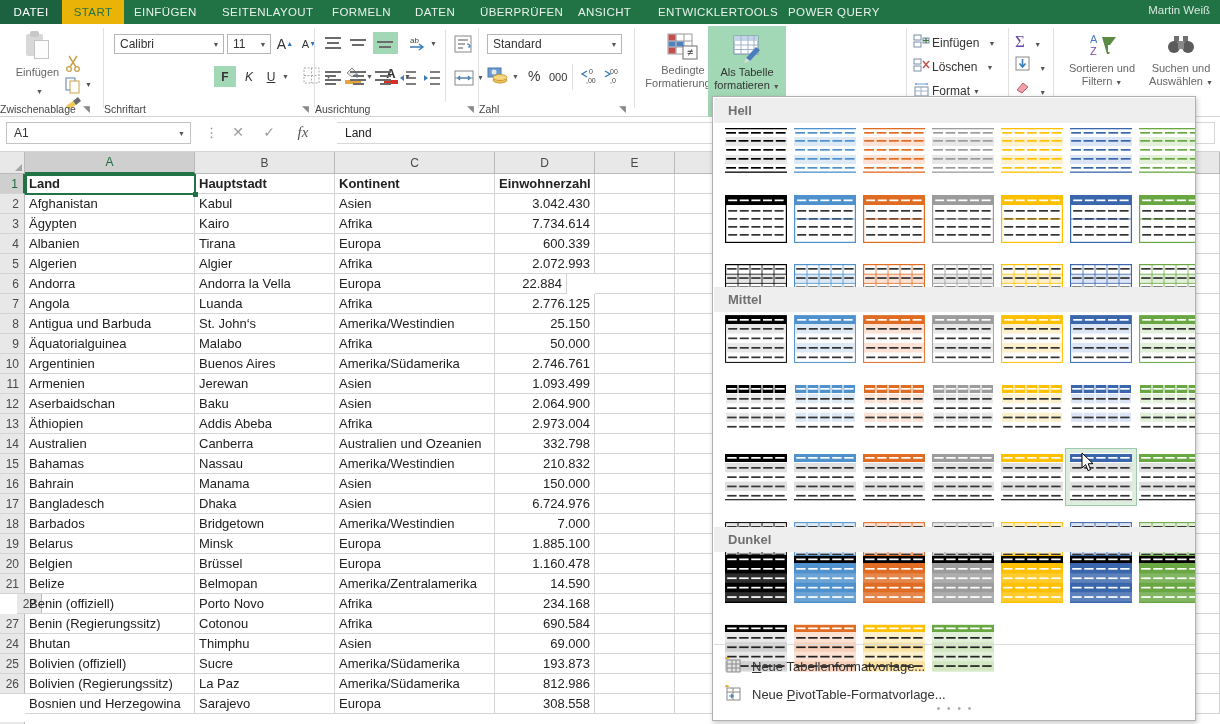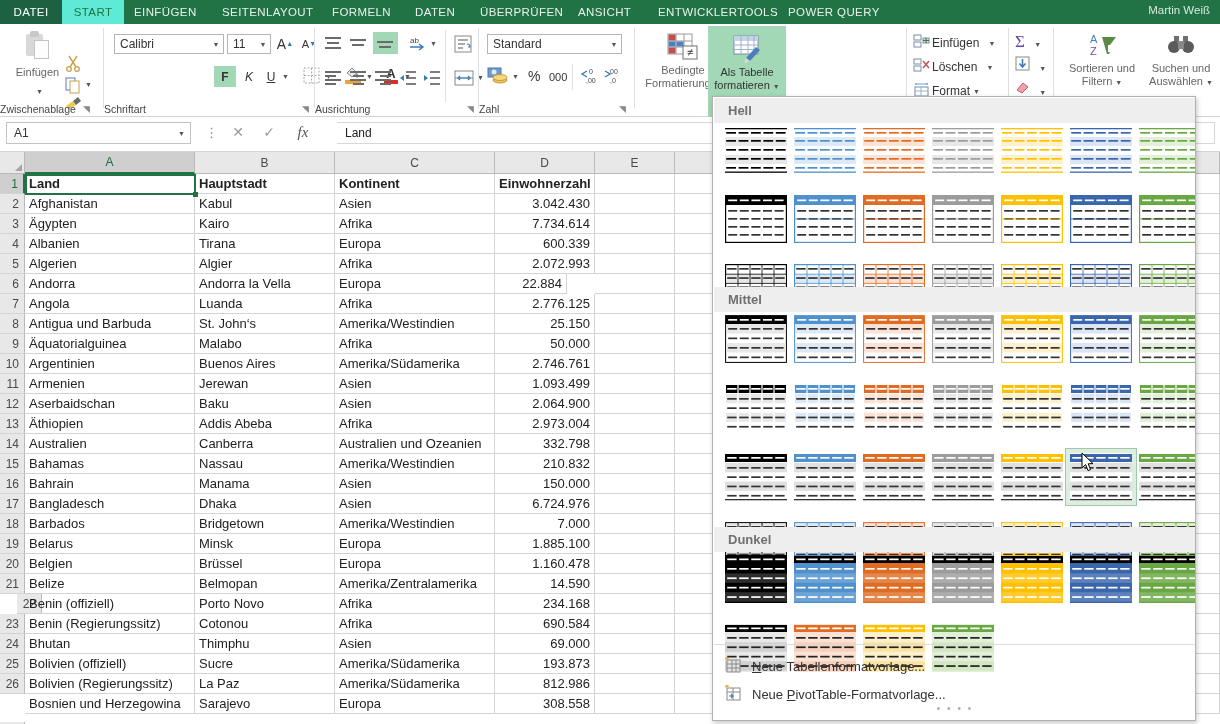--- a/index.html
+++ b/index.html
@@ -14,21 +14,21 @@
   
   .tabbar{ position:absolute; left:0; top:0; width:1220px; height:24px;
            background:#217346; }
   .tab-file{ position:absolute; left:0; top:0; width:62px; height:24px;
              background:#1c6240; color:#fff; font-size:11.5px;
              display:flex; align-items:center; justify-content:center;
              letter-spacing:.4px; }
   .tab{ position:absolute; top:0; height:24px; color:#e8f3ec; font-size:11.5px;
         display:flex; align-items:center; justify-content:center;
         padding:0 10px; letter-spacing:.4px; white-space:nowrap;}
-  .tab.active{ background:#5eead4; color:#217346; }
+  .tab.active{ background:#eab308; color:#217346; }
   .userlabel{ position:absolute; right:10px; top:4px; font-size:11.5px; color:#d7e8de;}
 
   
   .ribbon{ position:absolute; left:0; top:24px; width:1220px; height:93px;
            background:#fff; border-bottom:1px solid #d4d4d4; }
   .rgroup{ position:absolute; top:0; height:93px; }
   .rgroup .glabel{ position:absolute; bottom:2px; width:100%; 
                    font-size:10.5px; color:#444; }
   .gsep{ position:absolute; top:4px; width:1px; height:80px; background:#e0e0e0; }
   .dlg{ position:absolute; bottom:3px; font-size:9px; color:#888; }
@@ -524,21 +524,21 @@
       <div class="rowh" style="top: 262px;">13</div>
       <div class="rowh" style="top: 282px;">14</div>
       <div class="rowh" style="top: 302px;">15</div>
       <div class="rowh" style="top: 322px;">16</div>
       <div class="rowh" style="top: 342px;">17</div>
       <div class="rowh" style="top: 362px;">18</div>
       <div class="rowh" style="top: 382px;">19</div>
       <div class="rowh" style="top: 402px;">20</div>
       <div class="rowh" style="top: 422px;">21</div>
       <div class="rowh" style="top: 442px; margin-left: 17px;">22</div>
-      <div class="rowh" style="top: 462px;">23</div>
+      <div class="rowh" style="top: 462px;">27</div>
       <div class="rowh" style="top: 482px;">24</div>
       <div class="rowh" style="top: 502px;">25</div>
       <div class="rowh" style="top: 522px;">26</div>
       <div class="rowh" style="top: 542px; margin-top: 28px;">27</div>
     </div>
   <div id="cells">
       <div class="cell hdr" style="left: 25px; width: 170px; top: 22px;">Land</div>
       <div class="cell hdr" style="left: 195px; width: 140px; top: 22px;">Hauptstadt</div>
       <div class="cell hdr" style="left: 335px; width: 160px; top: 22px;">Kontinent</div>
       <div class="cell hdr" style="left: 495px; width: 100px; top: 22px;">Einwohnerzahl</div>

